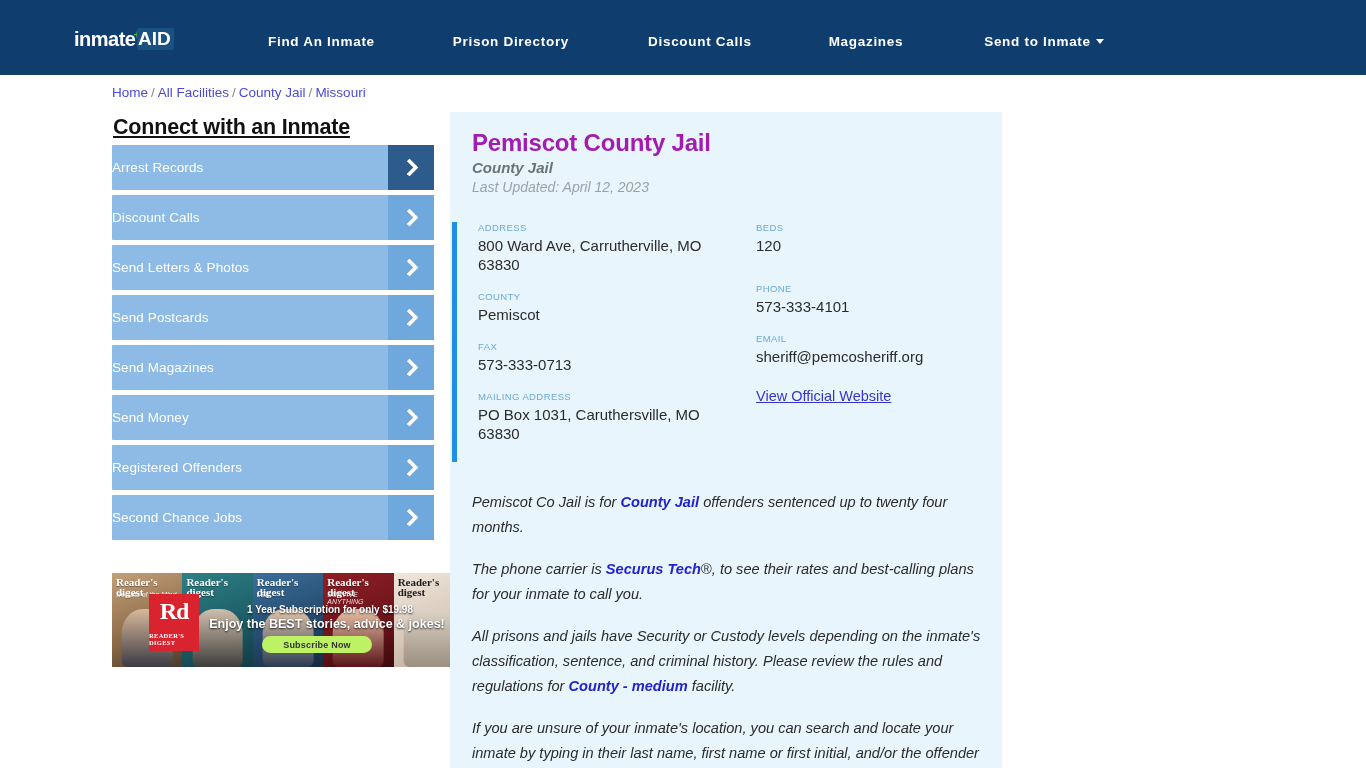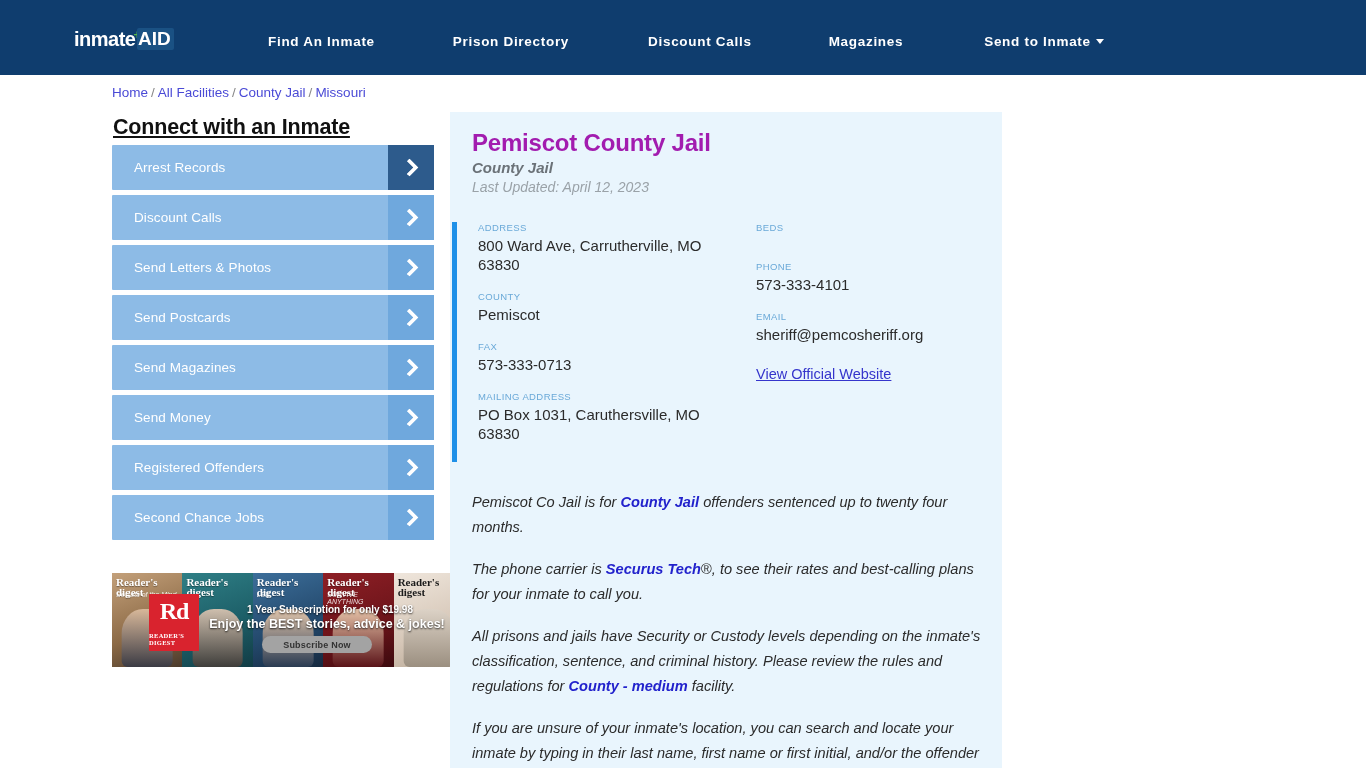--- a/index.html
+++ b/index.html
@@ -120,21 +120,20 @@
     display: flex; align-items: center;
     width: 322px; height: 45px;
     background: #8dbbe6;
     margin-bottom: 5px;
     cursor: pointer;
     border-radius: 1px;
   }
   .side-btn-label {
     color: #ffffff;
     font-size: 13.5px;
-    padding-left: 22px;
     letter-spacing: 0.1px;
   }
   .side-arrow {
     position: absolute;
     right: 0; top: 0;
     width: 46px; height: 45px;
     background: #6fa8dd;
     display: flex; align-items: center; justify-content: center;
   }
   .side-btn.active .side-arrow { background: #2d5b8c; }
@@ -211,21 +210,21 @@
   .ad-text-2 {
     position: absolute; left: 80px; top: 44px; right: 2px;
     color: #ffffff; font-size: 12.5px; font-weight: bold;
     text-align: center;
     text-shadow: 0 1px 2px rgba(0,0,0,.8);
     white-space: nowrap;
   }
   .ad-cta {
     position: absolute; left: 150px; top: 63px;
     width: 110px; height: 17px;
-    background: #a3a3a3; color: #333333;
+    background: #bef264; color: #333333;
     border-radius: 9px;
     font-size: 9px; font-weight: bold;
     display: flex; align-items: center; justify-content: center;
     letter-spacing: .2px;
   }
 
   
   .main-panel {
     position: absolute;
     left: 450px; top: 112px;
@@ -455,20 +454,21 @@
         </div>
         <div class="info-field">
           <div class="info-label">MAILING ADDRESS</div>
           <div class="info-value">PO Box 1031, Caruthersville, MO 63830</div>
         </div>
       </div>
 
       <div class="info-col info-col-right">
         <div class="info-field">
           <div class="info-label">BEDS</div>
+          <div class="info-value">120</div>
         </div>
         <div class="info-field" style="margin-top:28px">
           <div class="info-label">PHONE</div>
           <div class="info-value">573-333-4101</div>
         </div>
         <div class="info-field">
           <div class="info-label">EMAIL</div>
           <div class="info-value">sheriff@pemcosheriff.org</div>
         </div>
         <a class="info-link">View Official Website</a>

